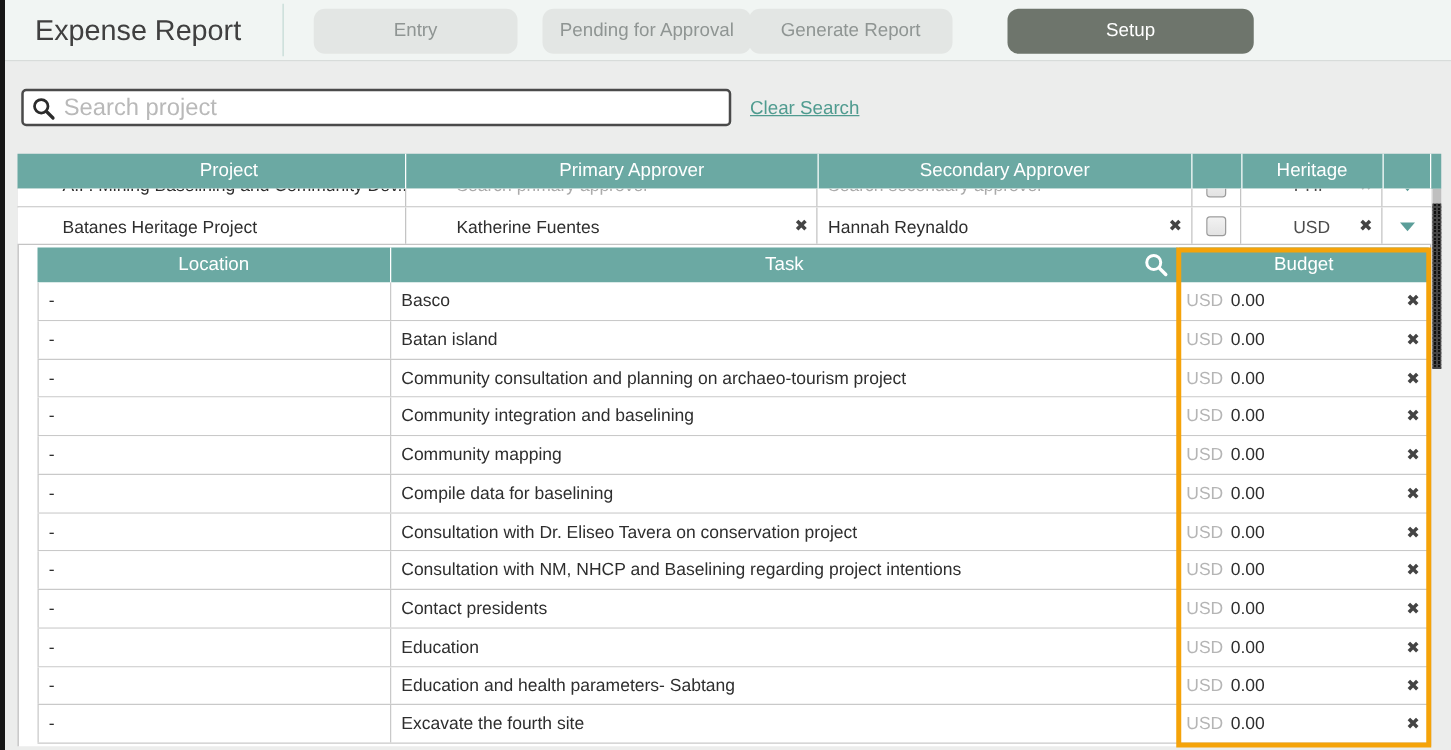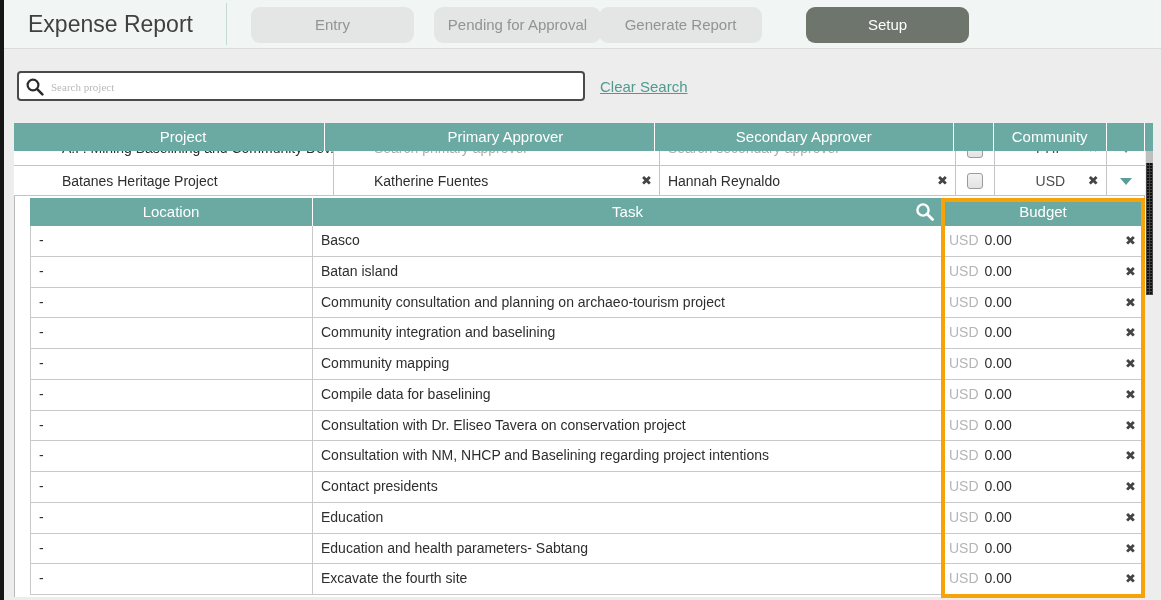--- a/index.html
+++ b/index.html
@@ -12,39 +12,39 @@
   
   .topbar{position:absolute;left:4px;top:0;width:1157px;height:48px;background:#f1f5f3;border-bottom:1px solid #d8dcda;}
   .app-title{position:absolute;left:24px;top:0;line-height:48px;font-size:23px;color:#404040;}
   .title-sep{position:absolute;left:222px;top:3px;width:1px;height:42px;background:#c3dad5;}
   .tab{position:absolute;top:7px;height:36px;border-radius:9px;background:#e3e6e4;color:#8f9593;
        font-size:15px;text-align:center;line-height:36px;cursor:pointer;}
   .tab.active{background:#6e756c;color:#ffffff;}
   .tab.t0{left:247px;width:163px;}
   .tab.t1{left:430px;width:167px;}
   .tab.t2{left:595px;width:163px;}
-  .tab.t3{left:802px;width:163px;}
+  .tab.t3{left:802px;width:197px;}
 
   
   .search-box{position:absolute;left:17px;top:71px;width:568px;height:30px;background:#fff;
               border:2px solid #4a4a4a;border-radius:4px;box-sizing:border-box;}
   .search-box input{position:absolute;left:30px;top:1px;width:520px;height:24px;border:none;outline:none;
-              font-family:Liberation Serif, serif;font-size:11px;color:#a16207;background:transparent;}
+              font-family:Liberation Sans, sans-serif;font-size:19px;color:#a16207;background:transparent;}
   .search-box input::placeholder{color:#b9b9b9;}
   .search-glyph{position:absolute;left:6px;top:4px;}
   .clear-link{position:absolute;left:600px;top:78px;font-size:15px;color:#4f9b8f;text-decoration:underline;cursor:pointer;}
 
   
   .table{position:absolute;left:14px;top:123px;width:1139px;height:474px;}
   .thead{position:absolute;left:0;top:0;width:1139px;height:28px;background:#6ba9a3;display:flex;}
   .th{box-sizing:border-box;color:#fff;font-size:15px;text-align:center;line-height:28px;border-right:1px solid #fff;}
   .th:last-child{border-right:none;}
   .tbody-bg{position:absolute;left:0;top:28px;width:1131px;height:446px;background:#fff;
             border-left:1px solid #b9b9b9;border-right:1px solid #b9b9b9;box-sizing:border-box;}
-  .row{position:absolute;left:0;width:1131px;display:flex;background:#fff;border-bottom:1px solid #c4c4c4;box-sizing:border-box;padding-left:12px;}
+  .row{position:absolute;left:0;width:1131px;display:flex;background:#fff;border-bottom:1px solid #c4c4c4;box-sizing:border-box;}
   .row-clipped{top:28px;height:15px;}
   .row-main{top:43px;height:30px;}
   .cell{box-sizing:border-box;border-right:1px solid #c4c4c4;position:relative;overflow:hidden;}
   .cell:last-child{border-right:none;}
   .c-project{width:299px;margin-left:28px;}
   .c-primary{width:314px;margin-left:32px;}
   .c-secondary{width:316px;}
   .c-check{width:42px;}
   .c-currency{width:119px;}
   .c-arrow{width:41px;}
@@ -114,21 +114,21 @@
     <input type="text" placeholder="Search project" style="">
   </div>
   <a class="clear-link">Clear Search</a>
 
   <div class="table">
     <div class="thead">
       <div class="th c-project">Project</div>
       <div class="th c-primary">Primary Approver</div>
       <div class="th c-secondary">Secondary Approver</div>
       <div class="th c-check"></div>
-      <div class="th c-currency">Community</div>
+      <div class="th c-currency">Heritage</div>
       <div class="th c-arrow"></div>
       <div class="th" style="width:8px"></div>
     </div>
 
     <div class="tbody-bg"></div>
 
     <div class="row row-clipped">
       <div class="cell c-project">
         <span class="cell-text clip-inner">A.P. Mining Baselining and Community Dev...</span>
       </div>

